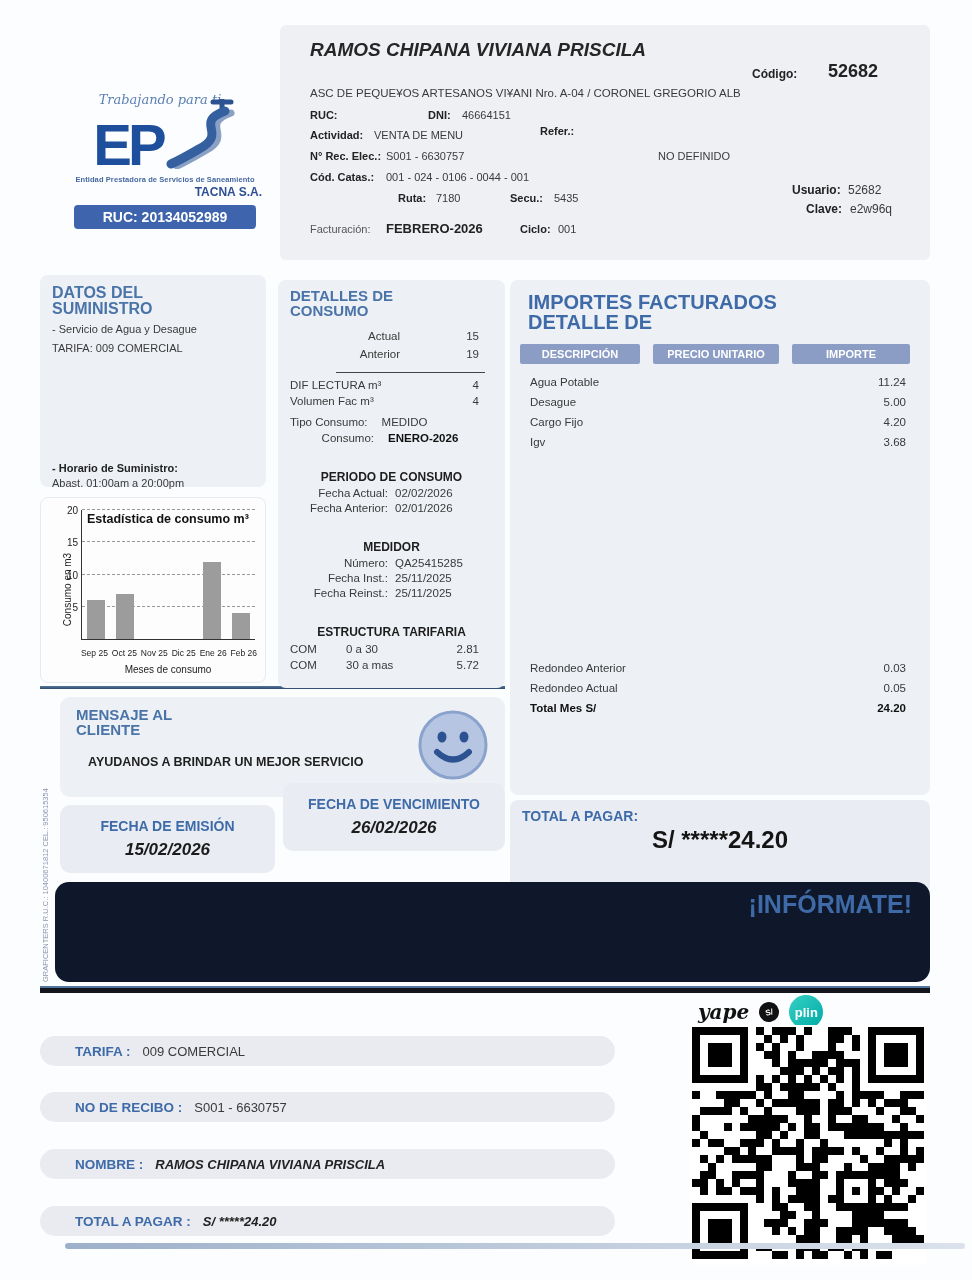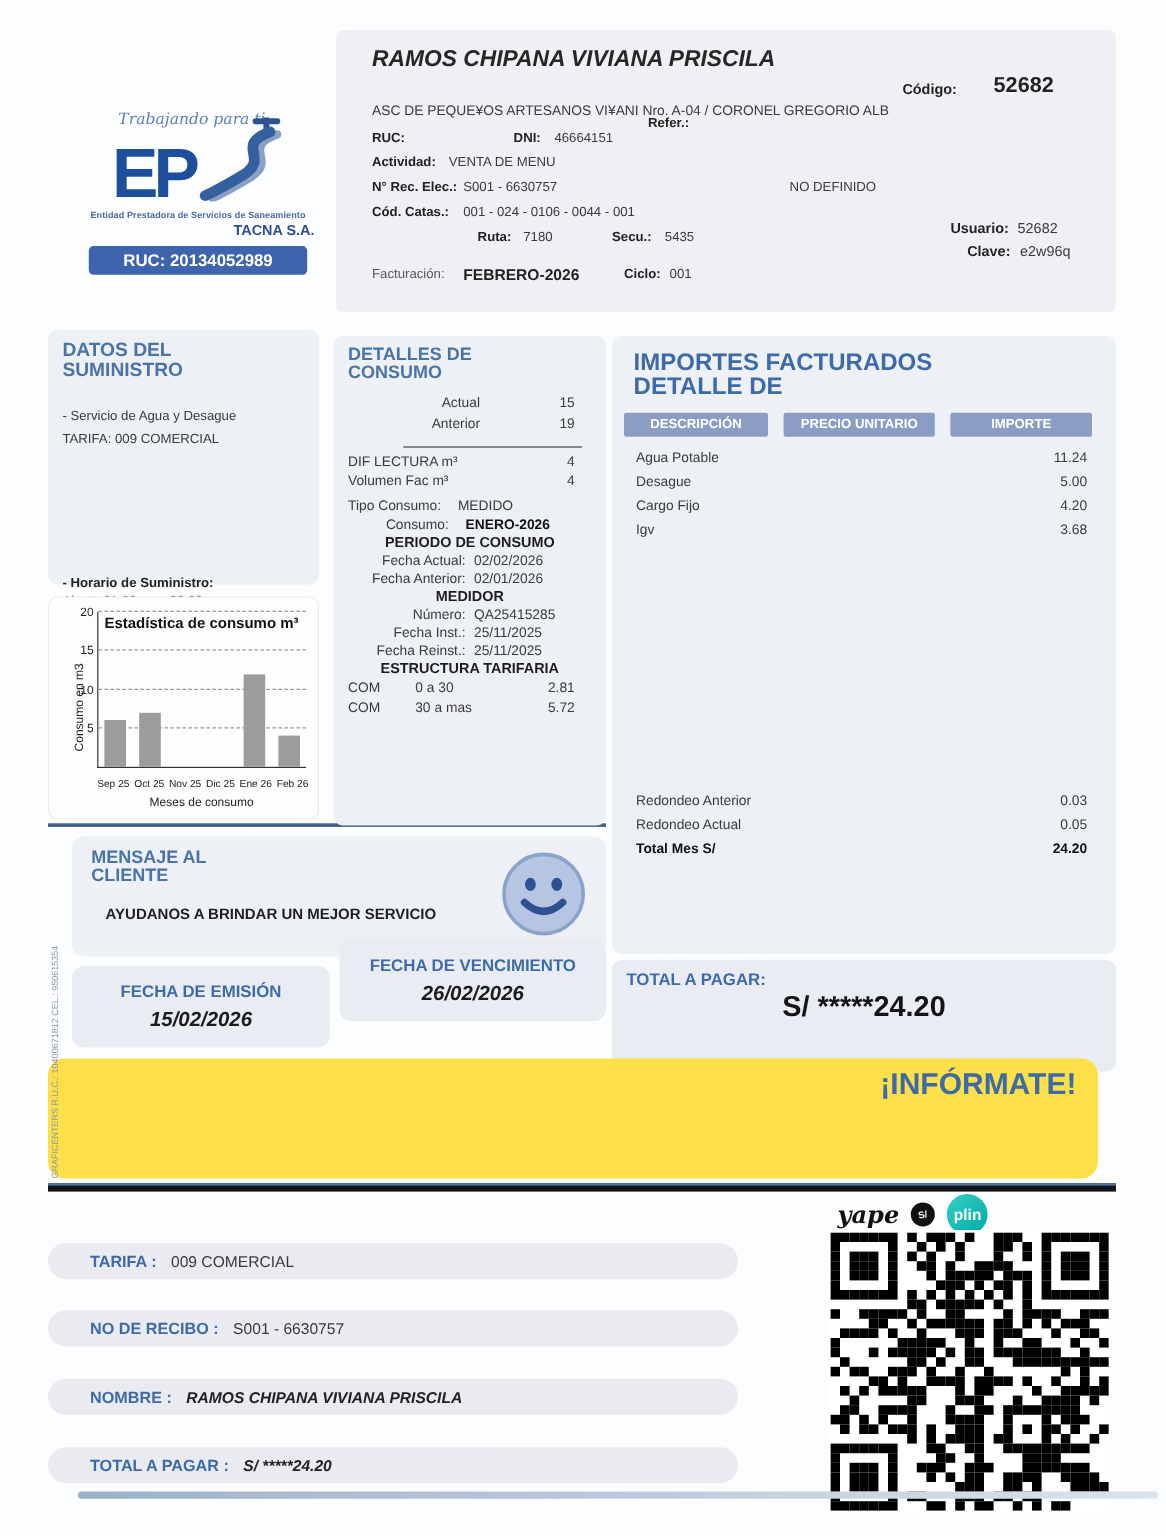--- a/index.html
+++ b/index.html
@@ -40,21 +40,21 @@
   .blueline{left:40px;top:686px;width:465px;height:3px;background:linear-gradient(#55779f,#2c4a6e);}
   
   .detcon{left:278px;top:280px;width:227px;height:408px;padding:8px 12px;box-sizing:border-box;}
   .detcon .sec-title{font-size:15px;}
   .dcrow{display:flex;align-items:baseline;font-size:11.5px;color:#3a3a3a;margin-top:4px;}
   .dcrow .rl{width:110px;text-align:right;}
   .dcrow .ll{text-align:left;}
   .dcrow .lv{padding-left:14px;}
   .dcrow .rv{margin-left:auto;width:62px;text-align:right;padding-right:14px;}
   .dchr{border:none;border-top:1px solid #444;margin:12px 8px 6px 46px;}
-  .dct{font-weight:bold;text-align:center;font-size:12px;color:#1d1d1d;margin-top:1px;}
+  .dct{font-weight:bold;text-align:center;font-size:12px;color:#1d1d1d;margin-top:26px;}
   .dcp{display:flex;font-size:11.5px;color:#3a3a3a;margin-top:3px;}
   .dcp .pl{width:98px;text-align:right;padding-right:7px;}
   .dcs{display:flex;font-size:11.5px;color:#3a3a3a;margin-top:4px;}
   .dcs .c1{width:40px;}
   .dcs .c2{margin-left:16px;}
   .dcs .c3{margin-left:auto;padding-right:14px;}
   
   .imp{left:510px;top:280px;width:420px;height:515px;padding:12px 10px;box-sizing:border-box;}
   .imp .sec-title{font-size:20px;margin-left:8px;}
   .imp-head{display:flex;gap:13px;margin-top:12px;}
@@ -70,21 +70,21 @@
   .smiley{position:absolute;right:16px;top:12px;}
   
   .fbox{background:#e9edf3;border-radius:10px;text-align:center;box-sizing:border-box;padding-top:13px;}
   .fb1{left:60px;top:805px;width:215px;height:68px;}
   .fb2{left:283px;top:783px;width:222px;height:68px;}
   .flab{font-size:14px;font-weight:bold;color:#3e6ba8;}
   .fval{font-size:17px;font-weight:bold;font-style:italic;color:#1c1c1c;margin-top:6px;}
   .totbox{left:510px;top:800px;width:420px;height:93px;background:#e9edf3;border-radius:8px;box-sizing:border-box;padding:8px 12px;}
   .totlab{font-size:14px;font-weight:bold;color:#3e6ba8;}
   .totval{text-align:center;font-size:24px;font-weight:bold;color:#141414;margin-top:2px;}
-  .infbox{left:40px;top:882px;width:875px;height:100px;background:#fde047;border-radius:14px;}
+  .infbox{left:55px;top:882px;width:875px;height:100px;background:#0f172a;border-radius:14px;}
   .inftxt{position:absolute;right:18px;top:8px;font-size:25px;font-weight:bold;color:#3e6ba8;}
   .darkbar{left:40px;top:986px;width:890px;height:5px;background:#14141c;border-top:2px solid #52749e;}
   
   .pay{left:698px;top:995px;display:flex;align-items:center;gap:10px;}
   .yape-txt{font-family:"DejaVu Serif",serif;font-style:italic;font-weight:bold;font-size:20px;color:#111;}
   .yape-badge{width:20px;height:20px;border-radius:50%;background:#111;color:#fff;font-size:8px;font-weight:bold;display:flex;align-items:center;justify-content:center;transform:rotate(-12deg);}
   .plin-badge{width:34px;height:34px;border-radius:50%;background:linear-gradient(135deg,#35d0c5,#00aaa4);color:#fff;font-weight:bold;font-size:13px;display:flex;align-items:center;justify-content:center;}
   .qr{left:690px;top:1025px;background:#fff;padding:2px;}
   
   .stub{left:40px;width:575px;height:30px;background:#e9ebf1;border-radius:15px;display:flex;align-items:center;}
@@ -117,21 +117,21 @@
   </div>
 
   <div class="abs hdr">
     <span class="h-name">RAMOS CHIPANA VIVIANA PRISCILA</span>
     <span class="h-lab" style="left:472px;top:42px;font-size:12px;">Código:</span>
     <span class="h-lab" style="left:548px;top:36px;font-size:18px;">52682</span>
     <span class="h-val" style="left:30px;top:62px;font-size:11.5px;">ASC DE PEQUE¥OS ARTESANOS VI¥ANI Nro. A-04 / CORONEL GREGORIO ALB</span>
     <span class="h-lab" style="left:30px;top:84px;">RUC:</span>
     <span class="h-lab" style="left:148px;top:84px;">DNI:</span>
     <span class="h-val" style="left:182px;top:84px;">46664151</span>
-    <span class="h-lab" style="left:260px;top:72px;">Refer.:</span>
+    <span class="h-lab" style="left:260px;top:100px;">Refer.:</span>
     <span class="h-lab" style="left:30px;top:104px;">Actividad:</span>
     <span class="h-val" style="left:94px;top:104px;">VENTA DE MENU</span>
     <span class="h-lab" style="left:30px;top:125px;">N° Rec. Elec.:</span>
     <span class="h-val" style="left:106px;top:125px;">S001 - 6630757</span>
     <span class="h-val" style="left:378px;top:125px;">NO DEFINIDO</span>
     <span class="h-lab" style="left:30px;top:146px;">Cód. Catas.:</span>
     <span class="h-val" style="left:106px;top:146px;">001 - 024 - 0106 - 0044 - 001</span>
     <span class="h-lab" style="left:118px;top:167px;">Ruta:</span>
     <span class="h-val" style="left:156px;top:167px;">7180</span>
     <span class="h-lab" style="left:230px;top:167px;">Secu.:</span>
@@ -142,21 +142,21 @@
     <span class="h-val" style="left:570px;top:177px;font-size:12px;">e2w96q</span>
     <span class="h-val" style="left:30px;top:198px;color:#555;">Facturación:</span>
     <span class="h-lab" style="left:106px;top:196px;font-size:13px;">FEBRERO-2026</span>
     <span class="h-lab" style="left:240px;top:198px;">Ciclo:</span>
     <span class="h-val" style="left:278px;top:198px;">001</span>
   </div>
 
   <div class="box datos">
     <div class="sec-title">DATOS DEL</div>
     <div class="sec-title">SUMINISTRO</div>
-    <div class="small-line" style="margin-top:24px;">- Servicio de Agua y Desague</div>
+    <div class="small-line" style="margin-top:6px;">- Servicio de Agua y Desague</div>
     <div class="small-line">TARIFA: 009 COMERCIAL</div>
     <div class="small-line b" style="margin-top:108px;color:#222;">- Horario de Suministro:</div>
     <div class="small-line" style="margin-top:3px;">Abast. 01:00am a 20:00pm</div>
   </div>
 
   <div class="abs chartbox">
     <div class="ch-plot">
       <div class="ch-title">Estadística de consumo m³</div>
       <div class="ch-bars">
           <div class="bar" style="height: 30%; background: rgb(156, 156, 156);"></div>

